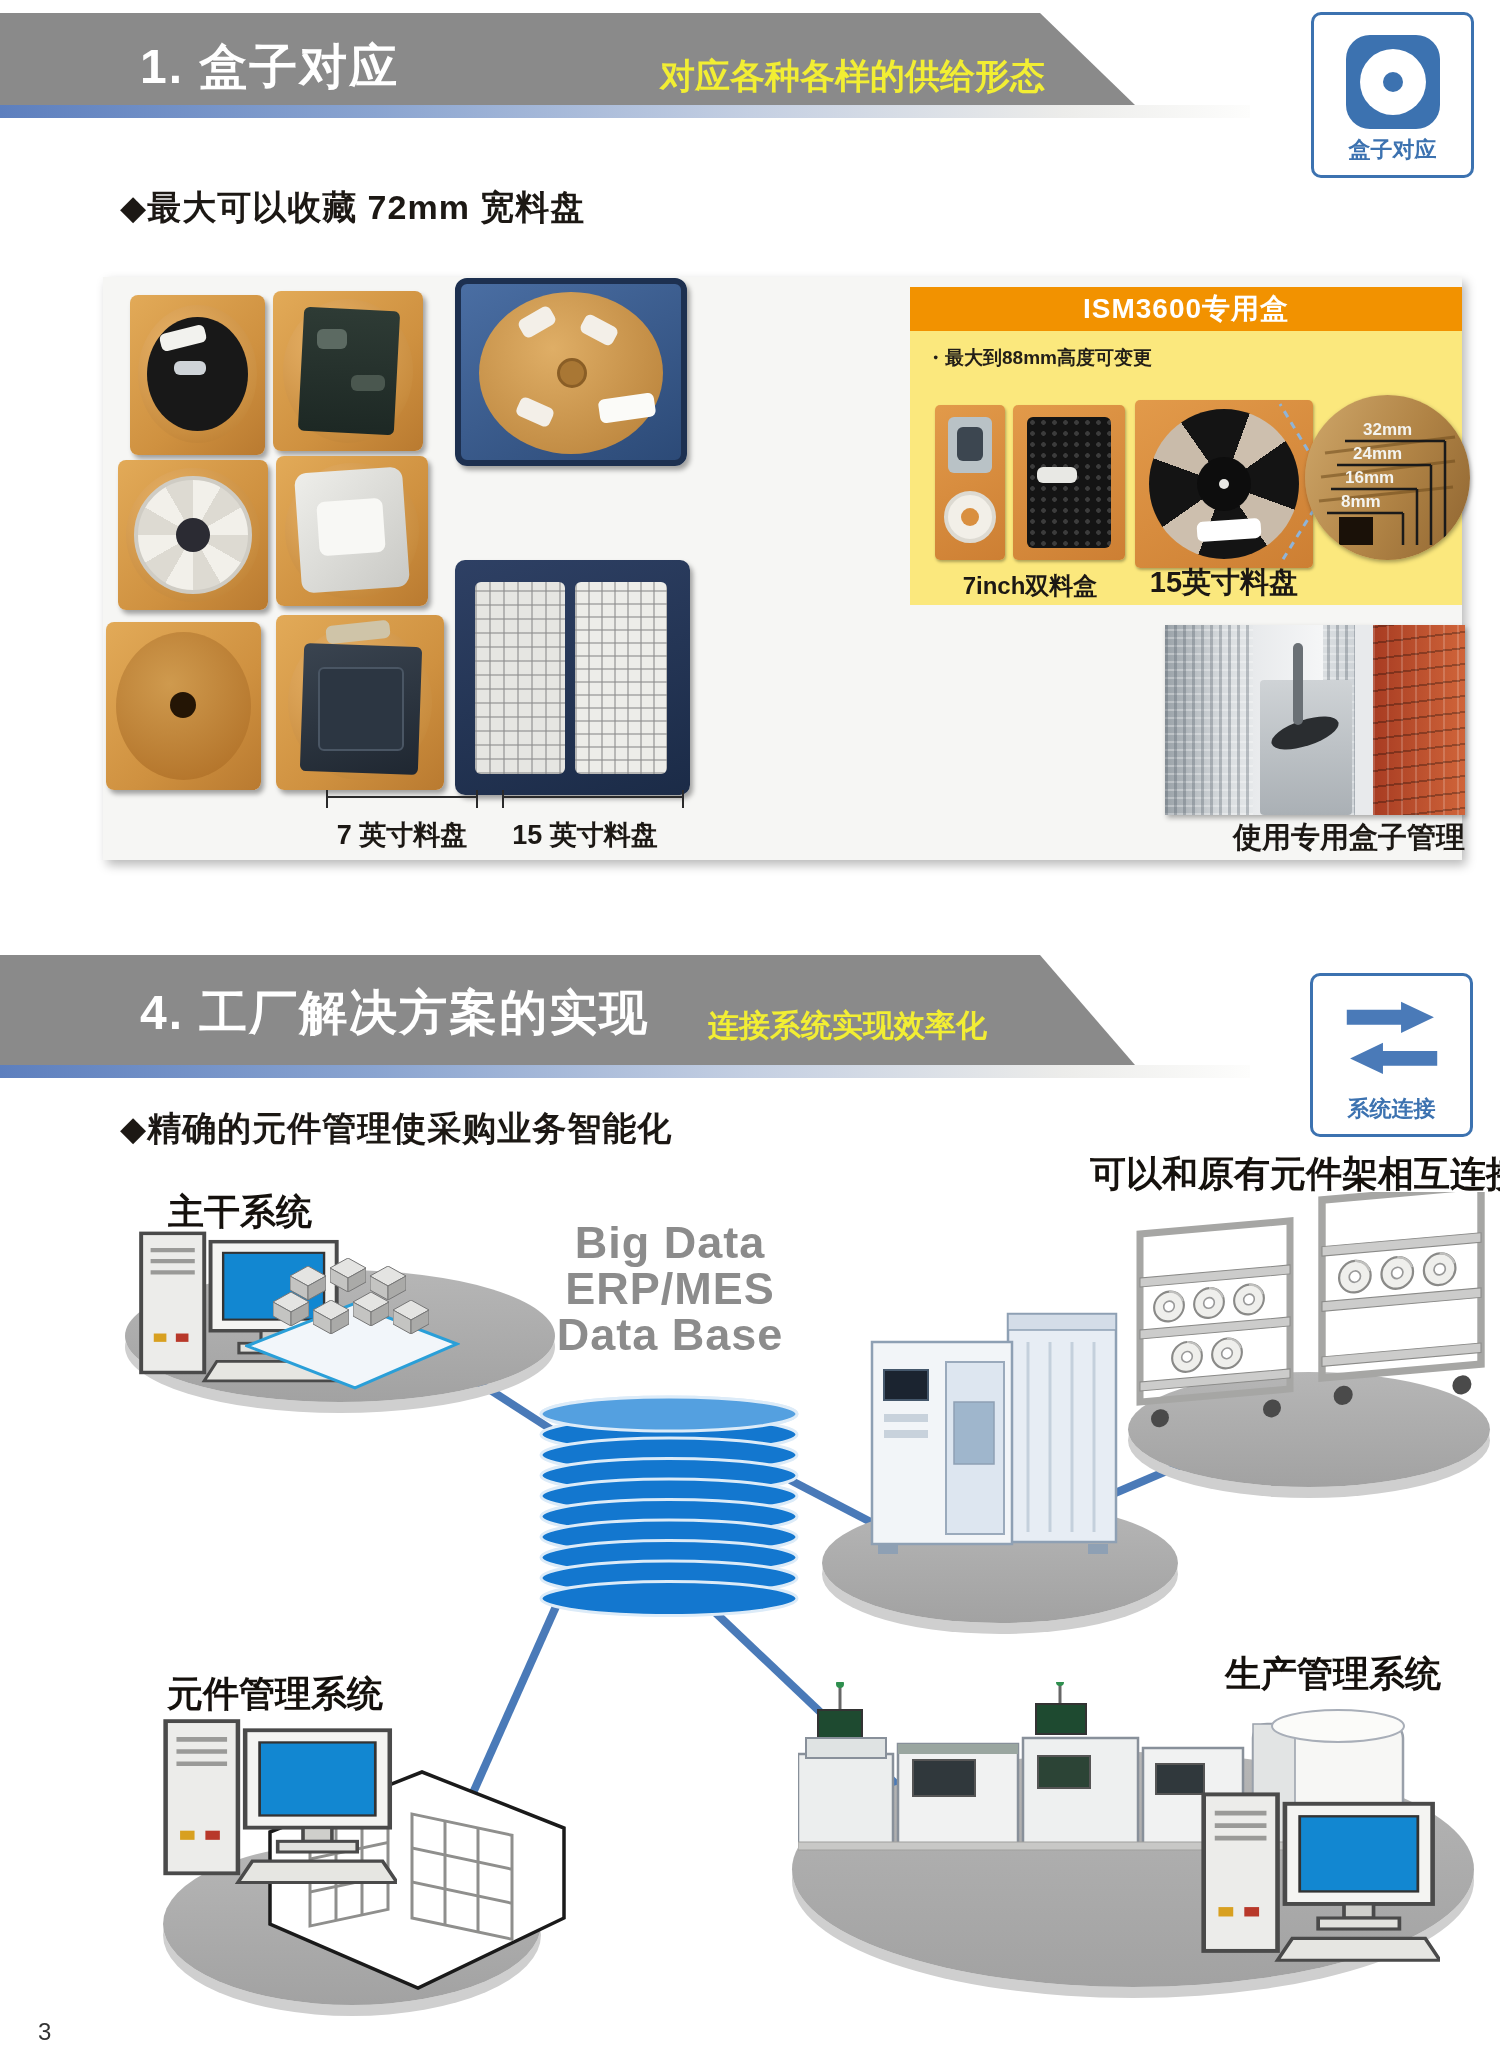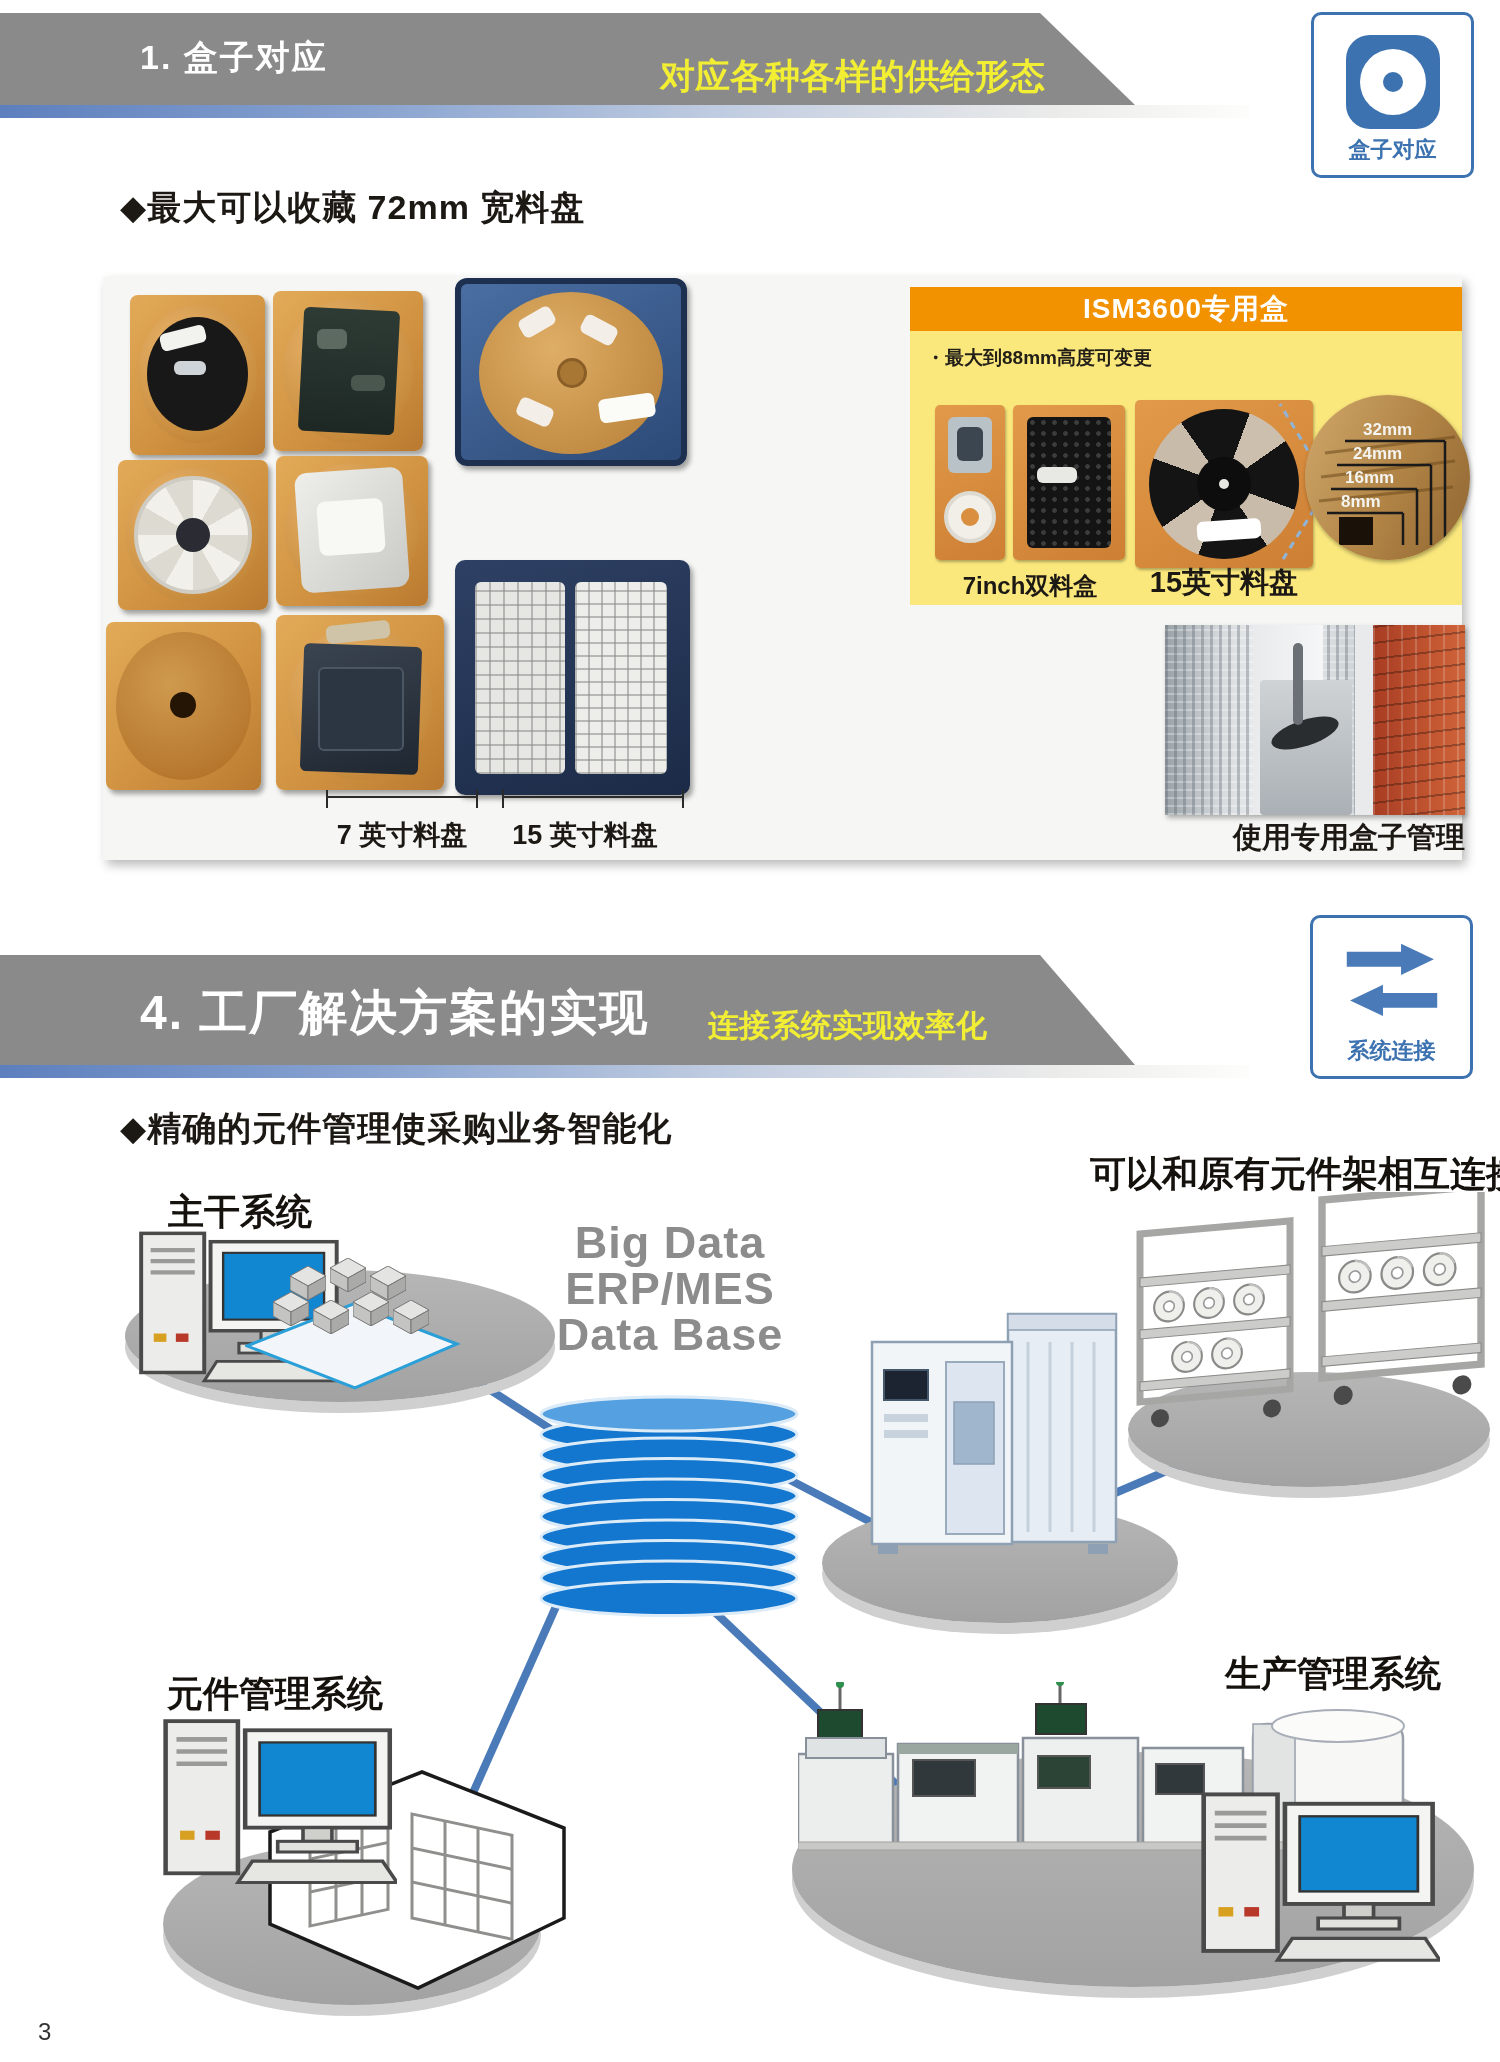--- a/index.html
+++ b/index.html
@@ -8,21 +8,21 @@
   .page{position:relative;width:1500px;height:2062px;background:#fff;overflow:hidden}
   .abs{position:absolute}
 
   
   .banner{position:absolute;left:0;width:1135px;background:#8a8a8a;
           clip-path:polygon(0 0,1040px 0,1135px 100%,0 100%);
           filter:drop-shadow(2px 3px 3px rgba(0,0,0,.30));z-index:5}
   .banner1{top:13px;height:92px}
   .banner2{top:955px;height:110px}
   .banner-title{position:absolute;color:#fff;font-weight:bold;letter-spacing:2px;white-space:nowrap}
-  .banner1 .banner-title{left:140px;top:22px;font-size:34px}
+  .banner1 .banner-title{left:140px;top:22px;font-size:48px}
   .banner2 .banner-title{left:140px;top:26px;font-size:48px}
   .tagline{position:absolute;color:#f2ee33;font-weight:bold;white-space:nowrap}
   .banner1 .tagline{left:660px;top:40px;font-size:35px}
   .banner2 .tagline{left:708px;top:50px;font-size:31px}
   .stripe{position:absolute;left:0;width:1250px;height:13px;z-index:5;
           background:linear-gradient(to right,#5d7fbe,#8aa4d0 30%,#c4cfe2 60%,#ececea 85%,#fdfdfc)}
   .stripe1{top:105px}
   .stripe2{top:1065px}
 
   
@@ -242,21 +242,21 @@
     </div>
     <div class="storage-caption">使用专用盒子管理</div>
   </div>
 
   <div class="banner banner2">
     <span class="banner-title">4. 工厂解决方案的实现</span>
     <span class="tagline">连接系统实现效率化</span>
   </div>
   <div class="stripe stripe2"></div>
 
-  <div class="icon-card" style="left:1310px;top:915px;height:164px">
+  <div class="icon-card" style="left:1310px;top:973px;height:164px">
     <svg style="margin-top:24px" width="110" height="74" viewBox="0 0 110 90">
       <path d="M0 12 H66 V2 L106 21 L66 40 V30 H0 Z" fill="#4a7ab8"></path>
       <path d="M110 62 H44 V52 L4 71 L44 90 V80 H110 Z" fill="#4a7ab8"></path>
     </svg>
     <div class="icon-label">系统连接</div>
   </div>
 
   <div class="bullet" style="left:120px;top:1106px">◆精确的元件管理使采购业务智能化</div>
 
   <svg class="connectors" viewBox="0 0 1500 912">

